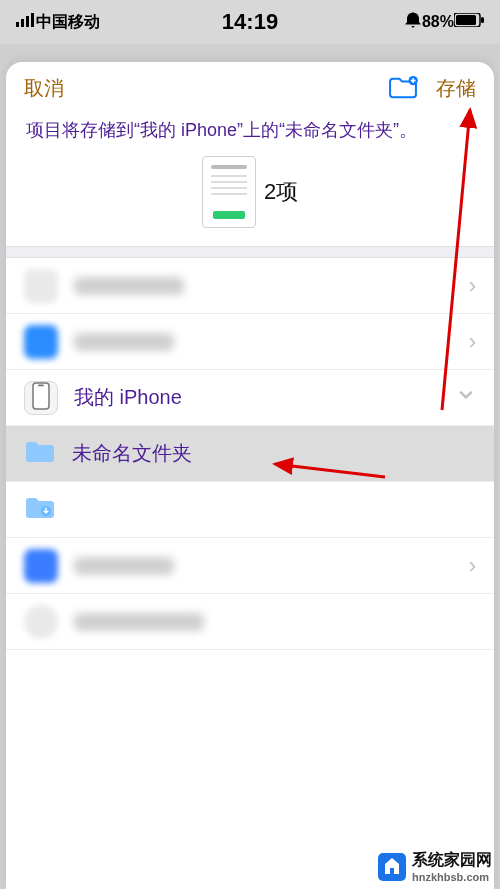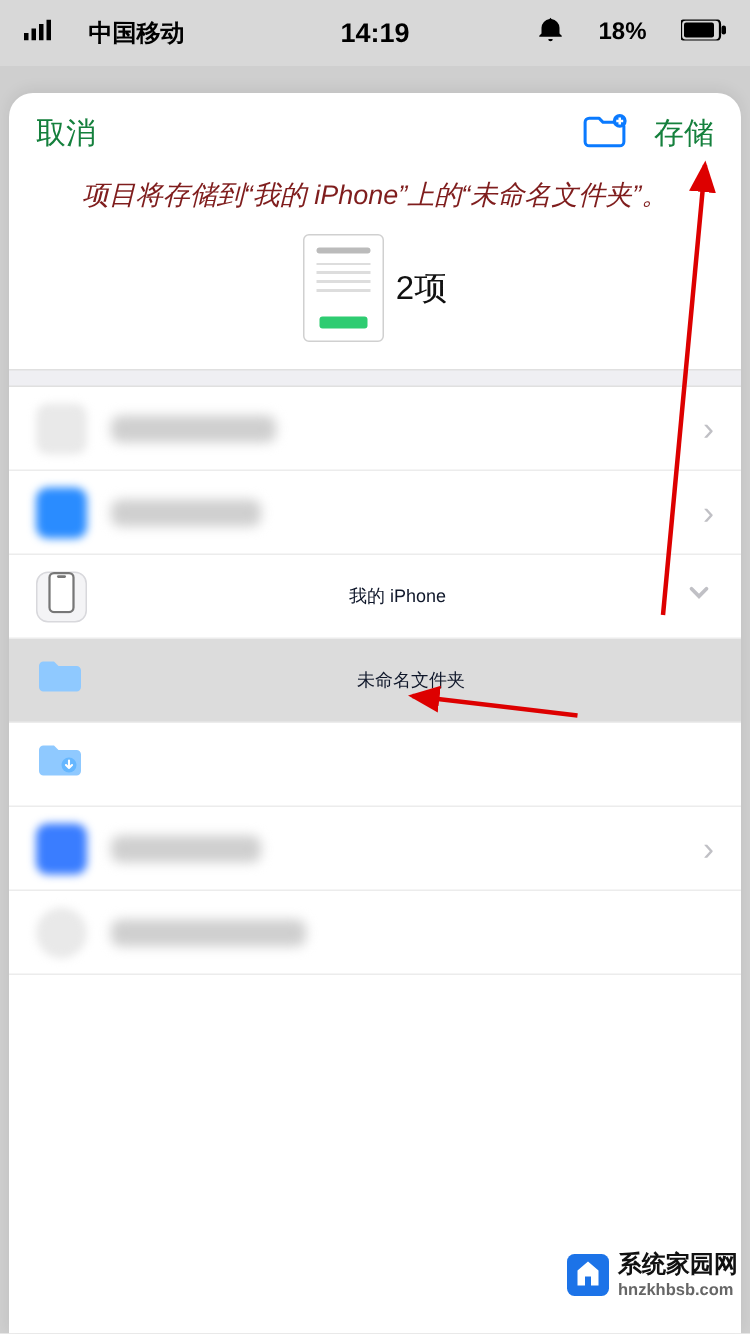--- a/index.html
+++ b/index.html
@@ -4,79 +4,79 @@
 <style>
   * { margin: 0; padding: 0; box-sizing: border-box; font-family: -apple-system, "Helvetica Neue", Arial, sans-serif; }
   html, body { width: 500px; height: 889px; background: #e8e8e8; overflow: hidden; position: relative; }
 
   .status-bar {
     position: absolute; top: 0; left: 0; right: 0; height: 44px;
     display: flex; align-items: center; justify-content: space-between;
     padding: 0 16px; font-size: 16px; font-weight: 600; color: #000;
     background: #d8d8d8;
   }
-  .status-left, .status-right { display: flex; align-items: center; gap: 23px; }
-  .status-center { position: absolute; left: 50%; transform: translateX(-50%); font-size: 18px; font-weight: 700; }
+  .status-left, .status-right { display: flex; align-items: center; gap: 0; }
+  .status-center { position: absolute; left: 50%; transform: translateX(-50%); font-size: 22px; font-weight: 700; }
 
   .backdrop {
     position: absolute; top: 44px; left: 0; right: 0; bottom: 0;
     background: #cfcfcf;
   }
 
   .sheet {
     position: absolute; top: 62px; left: 6px; right: 6px; bottom: 0;
     background: #fff; border-radius: 16px 16px 0 0;
     box-shadow: 0 -2px 10px rgba(0,0,0,0.08);
     overflow: hidden;
   }
 
   .sheet-header {
     display: flex; align-items: center; justify-content: space-between;
     height: 52px; padding: 0 18px;
   }
-  .btn-text { font-size: 20px; color: #15803d; background: none; border: none; cursor: pointer; }
+  .btn-text { font-size: 20px; color: #a16207; background: none; border: none; cursor: pointer; }
   .header-right { display: flex; align-items: center; gap: 18px; }
   .new-folder-icon { width: 30px; height: 24px; color: #0a7aff; cursor: pointer; }
 
-  .info-text { text-align: center; font-size: 18px; color: #7f1d1d; padding: 4px 20px 8px; font-style: italic; }
+  .info-text { text-align: left; font-size: 18px; color: #4c1d95; padding: 4px 20px 8px; }
 
   .preview-row { display: flex; align-items: center; justify-content: center; gap: 8px; padding: 6px 0 18px; }
   .preview-thumb {
     width: 54px; height: 72px; border: 1px solid #d0d0d0; border-radius: 4px;
     background: #fff; position: relative; overflow: hidden;
   }
   .preview-thumb::before { content:""; position:absolute; top:8px; left:8px; right:8px; height:4px; background:#bbb; border-radius:2px; }
   .preview-thumb::after { content:""; position:absolute; top:18px; left:8px; right:8px; height:20px; background:repeating-linear-gradient(#ddd 0 2px, transparent 2px 6px); }
   .preview-green { position:absolute; bottom:8px; left:10px; right:10px; height:8px; background:#2ecc71; border-radius:2px; }
   .preview-count { font-size: 22px; color:#111; }
 
   .sep { height: 12px; background: #efeff3; border-top:1px solid #e0e0e0; border-bottom:1px solid #e0e0e0; }
 
   .list { }
   .row {
     display: flex; align-items: center; height: 56px;
     padding: 0 18px; border-bottom: 1px solid #ececec; cursor: pointer;
     position: relative;
   }
   .row .icon-slot { width: 34px; height: 34px; border-radius: 8px; flex-shrink:0; display:flex; align-items:center; justify-content:center; }
-  .row .label { flex: 1; font-size: 12px; color:#0f172a; margin-left: 16px; text-align: center; }
+  .row .label { flex: 1; font-size: 20px; color:#4c1d95; margin-left: 16px; }
   .row .chev { color:#c0c0c5; font-size: 22px; }
   .row.blurred .label-blur {
     flex:1; margin-left:16px; height: 18px; border-radius: 6px;
     background: #cfcfcf; filter: blur(4px);
   }
   .row.blurred .icon-slot { filter: blur(3px); }
 
   .row.subrow { }
   .row.selected { background: #dcdcdc; }
 
   .folder-svg { width: 32px; height: 26px; }
 
   .watermark {
-    position: absolute; right: 8px; bottom: 23px;
+    position: absolute; right: 8px; bottom: 6px;
     display: flex; align-items: center; gap: 6px;
     font-size: 16px; color: #111; font-weight: 600;
     background: rgba(255,255,255,0.0);
   }
   .watermark .wm-logo {
     width: 28px; height: 28px; border-radius: 6px;
     display:flex; align-items:center; justify-content:center;
   }
 
   
@@ -97,21 +97,21 @@
     </span>
     <span>中国移动</span>
   </div>
   <div class="status-center">14:19</div>
   <div class="status-right">
     <span>
       <svg width="18" height="18" viewBox="0 0 24 24" fill="#000">
           <path d="M12 22a2 2 0 0 0 2-2h-4a2 2 0 0 0 2 2zm.9-19.7L12 1l-.9 1.3A8 8 0 0 0 4 10v5l-2 2v1h20v-1l-2-2v-5a8 8 0 0 0-7.1-7.7z"></path>
         </svg>
     </span>
-    <span>18%</span>
+    <span>88%</span>
     <span>
       <svg width="30" height="14" viewBox="0 0 30 14">
           <rect x="0" y="0" width="26" height="14" rx="3" fill="none" stroke="#000" stroke-width="1.5"></rect>
           <rect x="2" y="2" width="20" height="10" rx="1.5" fill="#000"></rect>
           <rect x="27" y="4" width="3" height="6" rx="1.5" fill="#000"></rect>
         </svg>
     </span>
   </div>
 </div>
 

